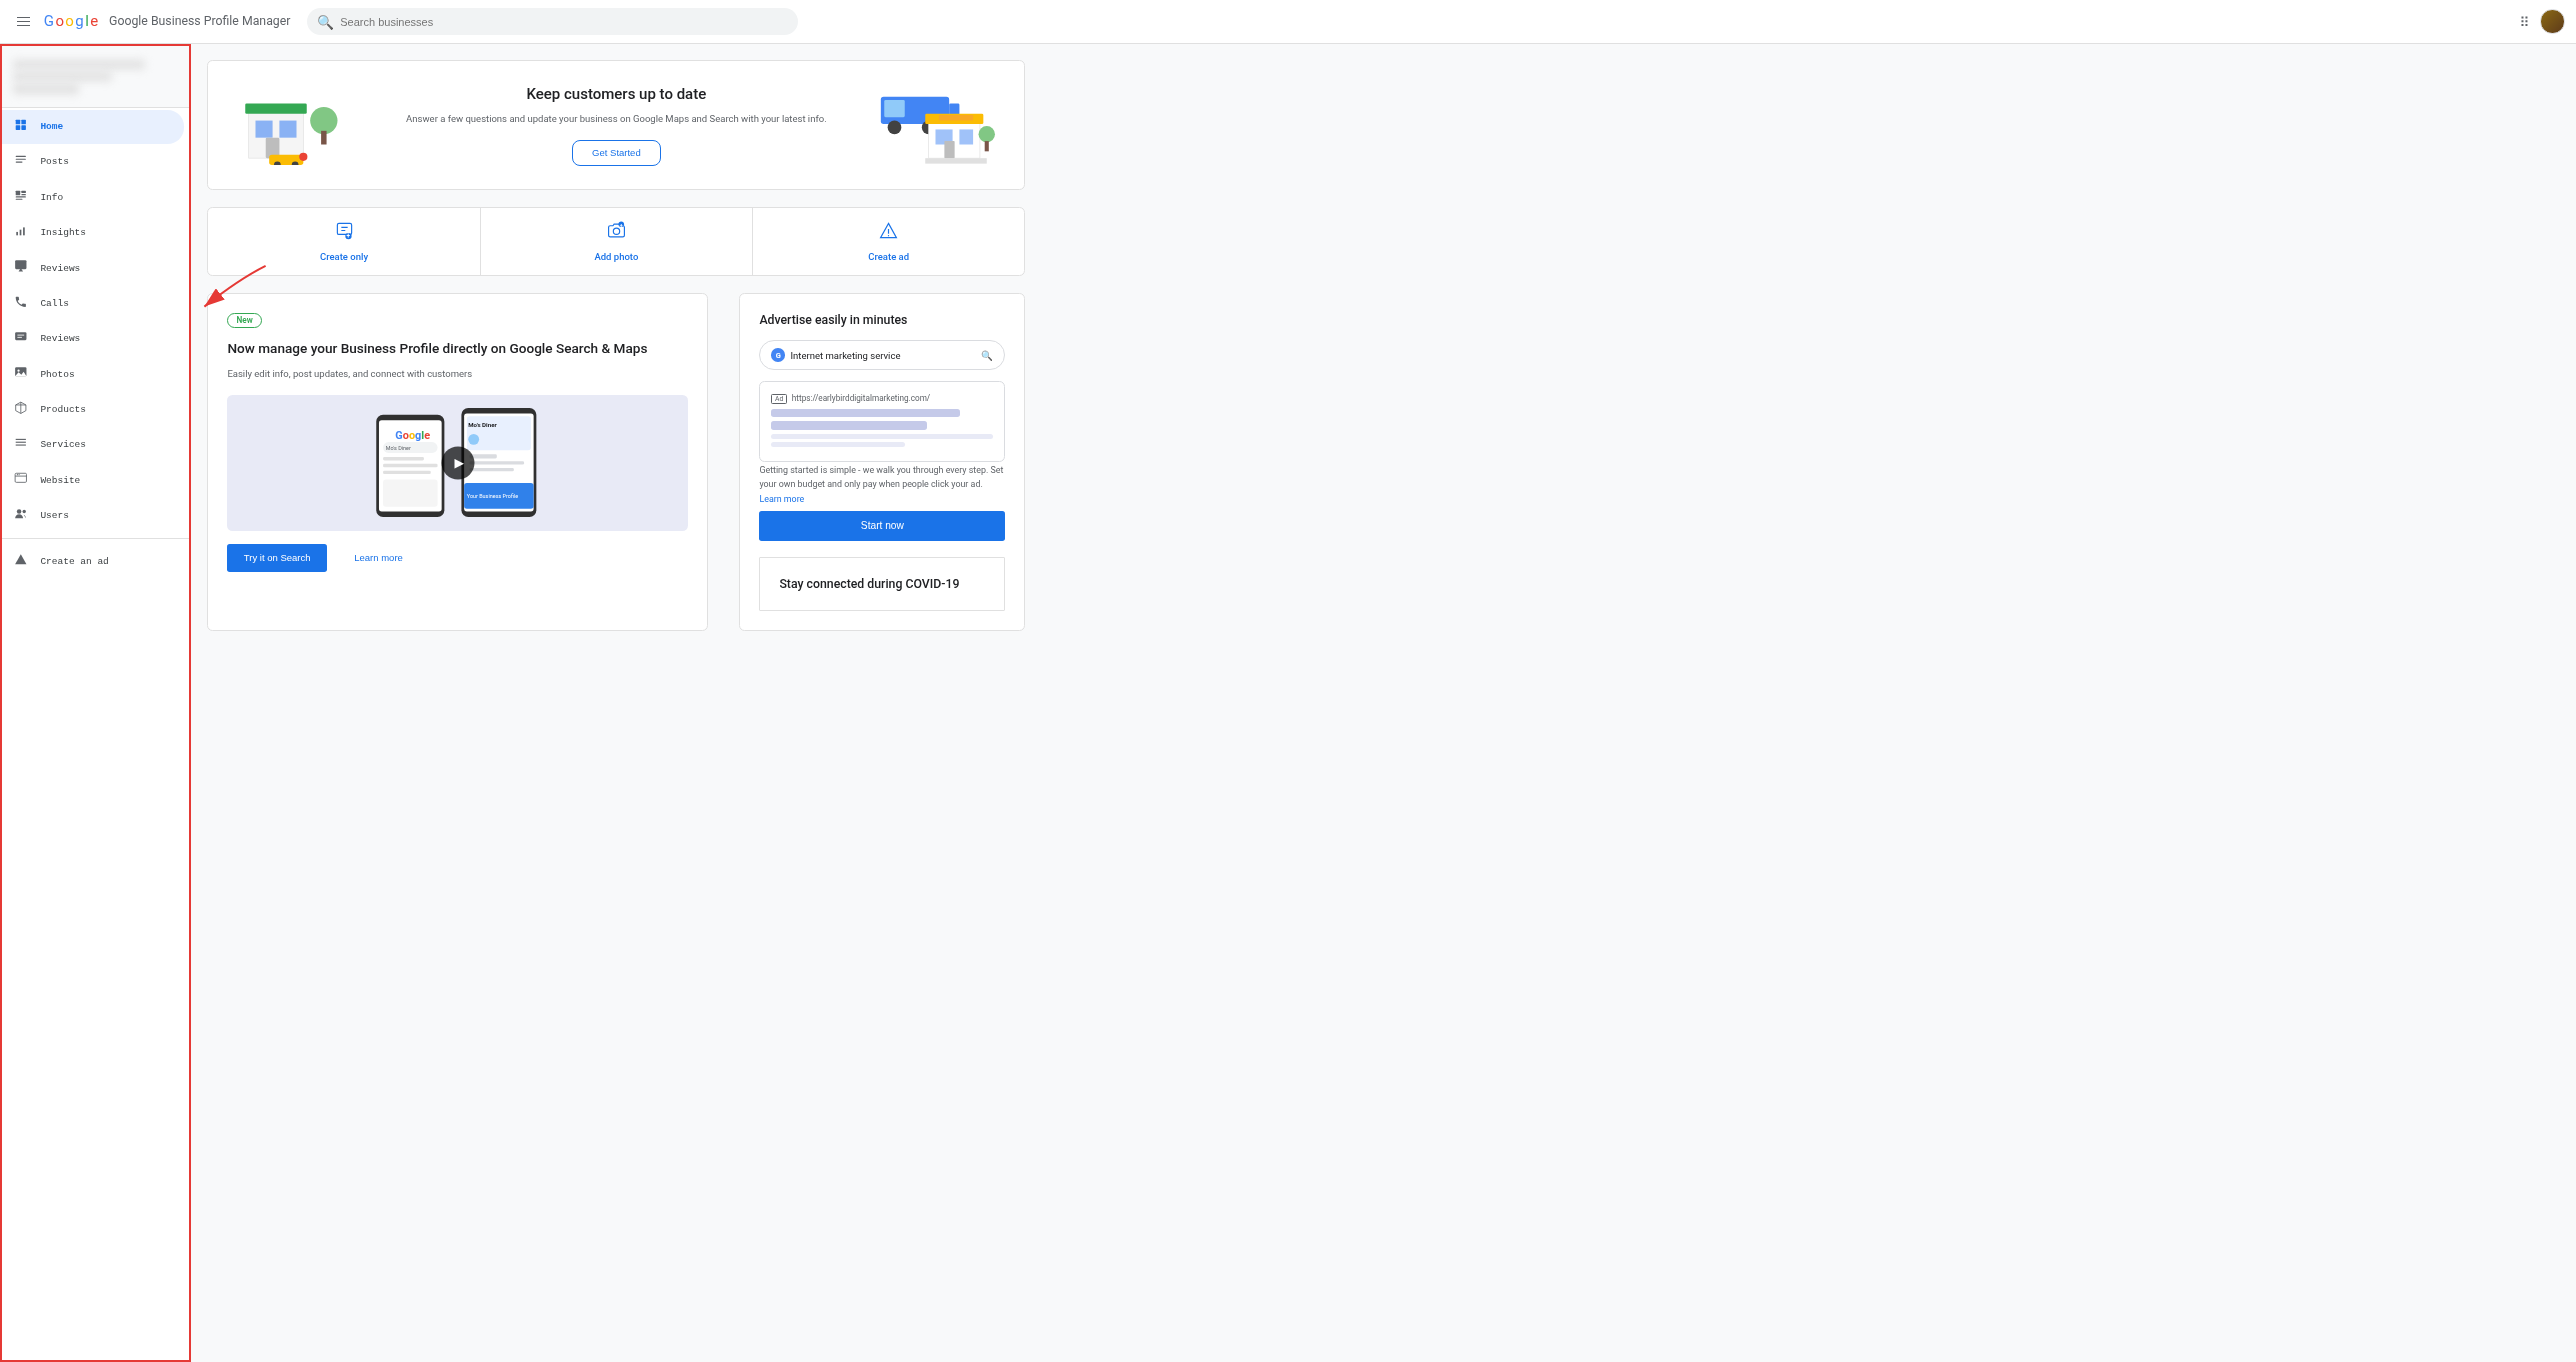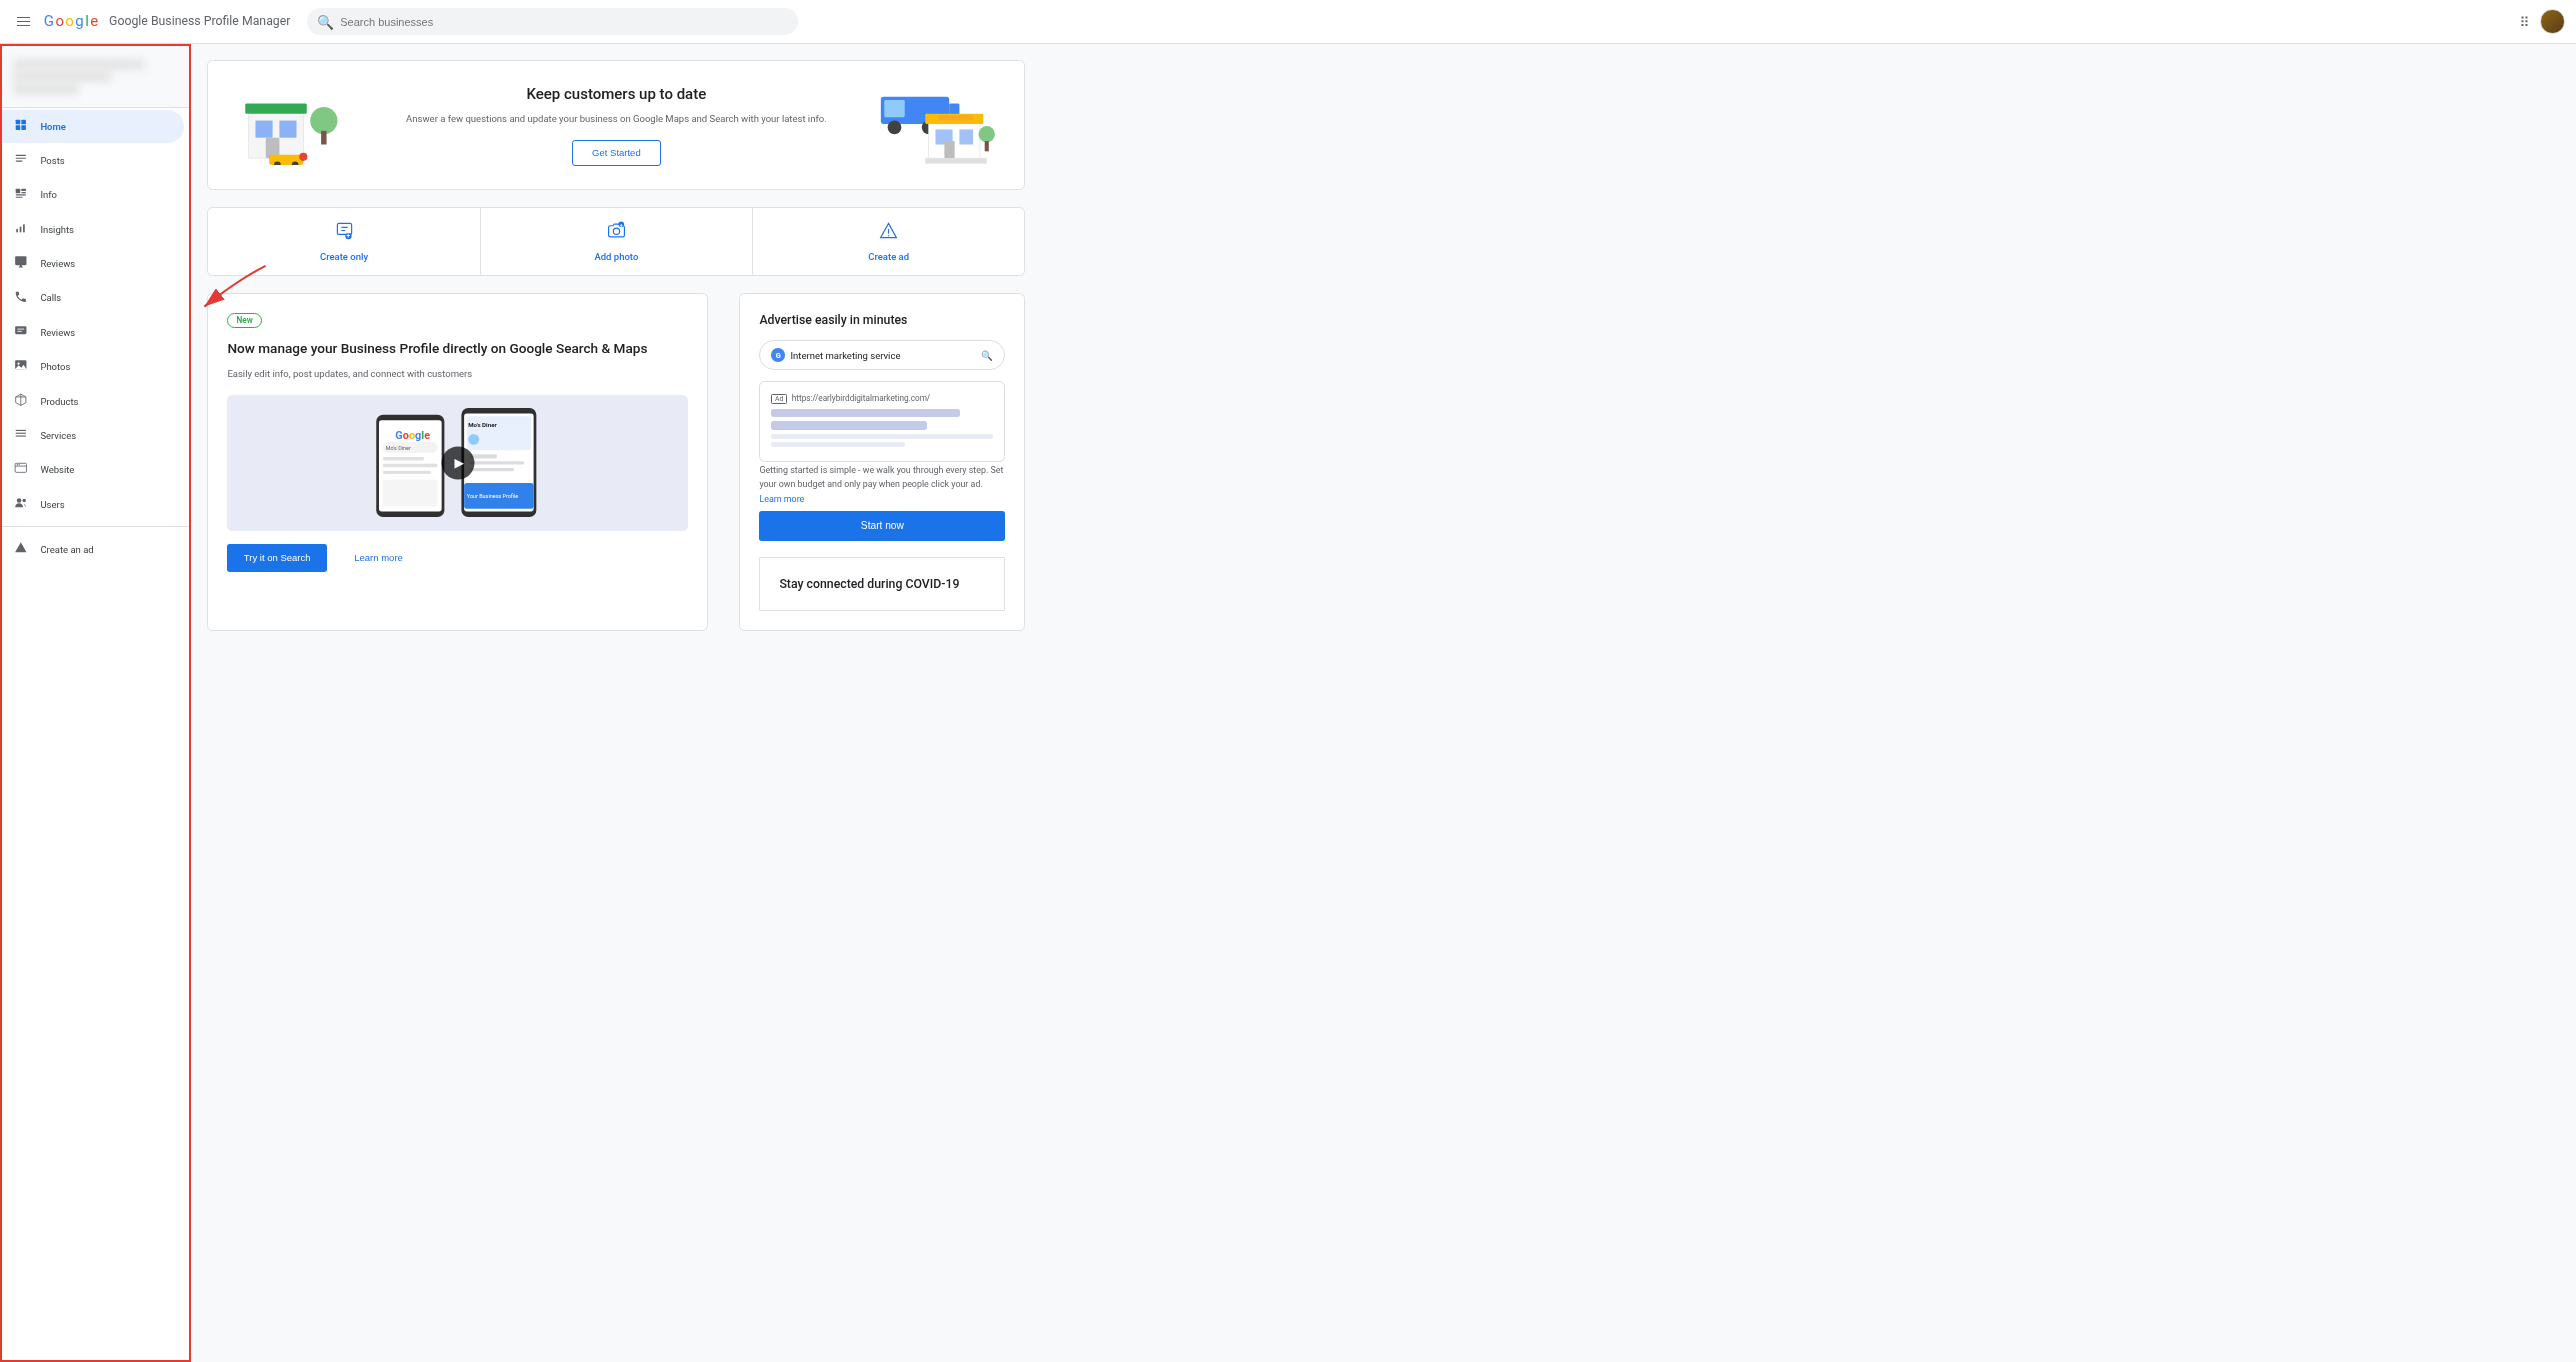--- a/index.html
+++ b/index.html
@@ -33,20 +33,21 @@
 
     
     .layout { display: flex; height: calc(100vh - 44px); }
 
     
     .sidebar {
       width: 191px; background: #fff; border-right: 0.7px solid #e0e0e0;
       overflow-y: auto; flex-shrink: 0;
       border: 2px solid #e53935;
       position: relative;
+      font-family: Liberation Mono, monospace;
     }
     .business-name-section {
       padding: 11px;
       border-bottom: 0.7px solid #e0e0e0;
       background: #f8f9fa;
     }
     .nav-item {
       display: flex; align-items: center; gap: 11px;
       padding: 8.2px 11px; cursor: pointer; border-radius: 0 16.4px 16.4px 0;
       margin: 1.4px 5.5px 1.4px 0; transition: background 0.2s;
@@ -66,21 +67,21 @@
       background: #fff; border-radius: 5.5px; border: 0.7px solid #e0e0e0;
       display: flex; align-items: center; padding: 22px 27px;
       margin-bottom: 16.4px; overflow: hidden; position: relative;
     }
     .banner-illustration-left { width: 123px; flex-shrink: 0; }
     .banner-center { flex: 1; text-align: center; padding: 0 22px; }
     .banner-title { font-size: 15px; font-weight: 500; color: #202124; margin-bottom: 8.2px; }
     .banner-desc { font-size: 9.5px; color: #5f6368; line-height: 1.6; margin-bottom: 13.6px; }
     .btn-get-started {
       border: 0.7px solid #1a73e8; color: #1a73e8; background: #fff;
-      padding: 6.8px 19px; border-radius: 3px; cursor: pointer; font-size: 9.5px; font-weight: 500;
+      padding: 6.8px 19px; border-radius: 8px; cursor: pointer; font-size: 9.5px; font-weight: 500;
     }
     .banner-illustration-right { width: 123px; flex-shrink: 0; }
 
     
     .quick-actions {
       background: #fff; border-radius: 5.5px; border: 0.7px solid #e0e0e0;
       display: flex; align-items: center; margin-bottom: 16.4px; overflow: hidden;
     }
     .quick-action {
       flex: 1; display: flex; flex-direction: column; align-items: center;

